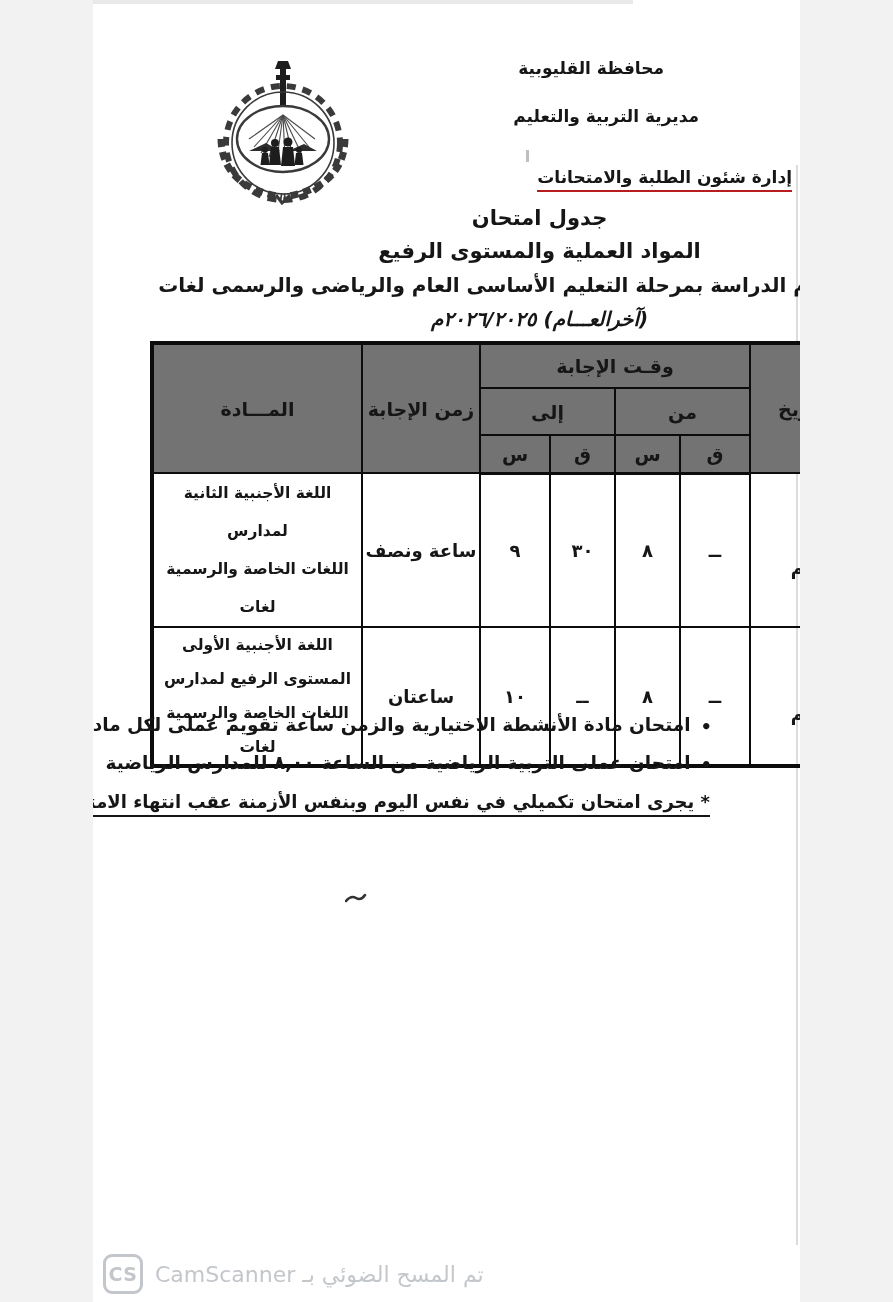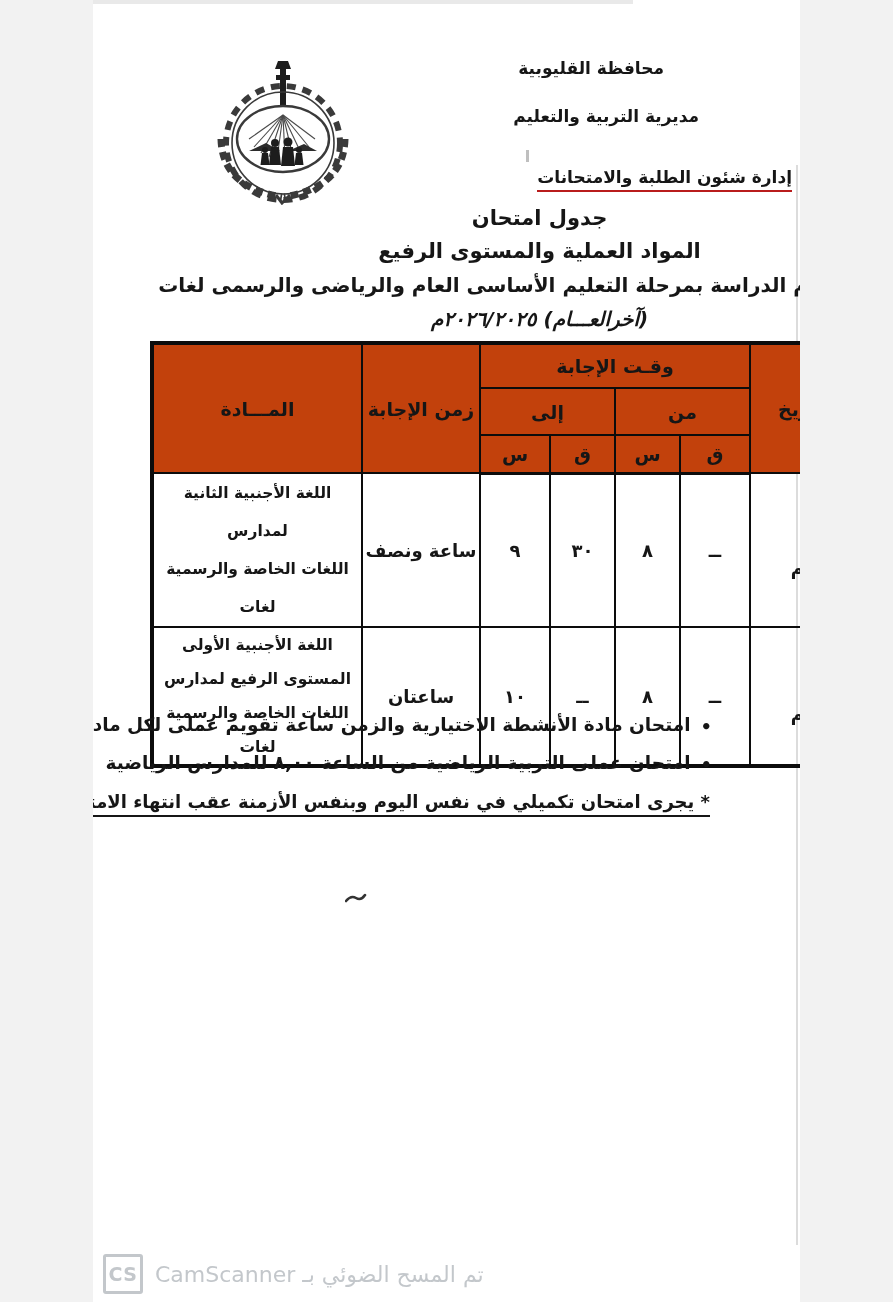--- a/index.html
+++ b/index.html
@@ -33,21 +33,21 @@
   
   table.schedule {
     position:absolute; top:341px; left:57px; width:781px;
     border-collapse:collapse; table-layout:fixed; direction:rtl;
     border:4px solid #0c0c0c;
   }
   .schedule th, .schedule td {
     border:2.5px solid #0c0c0c; text-align:center; vertical-align:middle;
     font-weight:bold; overflow:hidden;
   }
-  .schedule thead th { background:#c2410c; font-size:19px; }
+  .schedule thead th { background:#737373; font-size:19px; }
   .schedule thead tr.h1 th { height:45px; }
   .schedule thead tr.h2 th { height:47px; }
   .schedule thead tr.h3 th { height:38px; border-bottom:3.5px solid #0c0c0c; }
   .schedule tbody tr.r1 td { height:95px; }
   .schedule tbody tr.r2 td { height:108px; }
   td.cell-num { font-size:18px; }
   td.cell-day div { line-height:38px; font-size:17.5px; }
   td.cell-duration { font-size:18px; }
   td.cell-subject div { font-size:15.5px; }
   tr.r1 td.cell-subject div { line-height:38px; }
@@ -59,21 +59,21 @@
   .note-monday span { border-bottom:2.5px solid #161616; padding:0 6px 4px 6px; }
   .note-b1 { top:714px; right:88px; font-size:18.5px; }
   .note-b2 { top:752px; right:88px; font-size:18.5px; }
   .note-star { top:791px; right:90px; font-size:18px; }
   .note-star span { border-bottom:2px solid #161616; padding-bottom:3px; }
   .bullet { display:inline-block; margin-left:10px; font-size:18px; vertical-align:middle; }
 
   
   .footer { position:absolute; left:10px; bottom:8px; display:flex; direction:ltr; align-items:center; gap:12px; }
   .cs-box {
-    width:40px; height:40px; border:3px solid #c3c7cb; border-radius:3px;
+    width:40px; height:40px; border:3px solid #c3c7cb; border-radius:9px;
     color:#c3c7cb; font-size:19px; font-weight:bold; display:flex;
     align-items:center; justify-content:center; letter-spacing:.5px;
   }
   .cs-text { color:#c3c7cb; font-size:22px; direction:rtl; white-space:nowrap; }
   .cs-text .brand { direction:ltr; unicode-bidi:embed; }
 </style>
 </head>
 <body>
 
 <div class="page">

